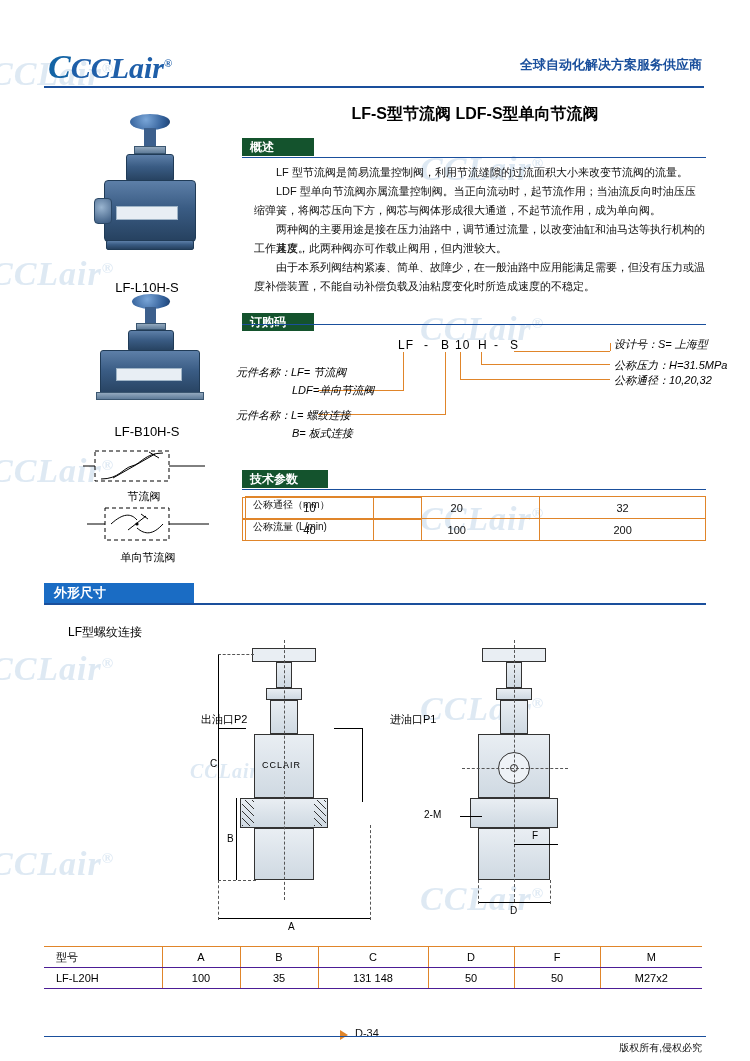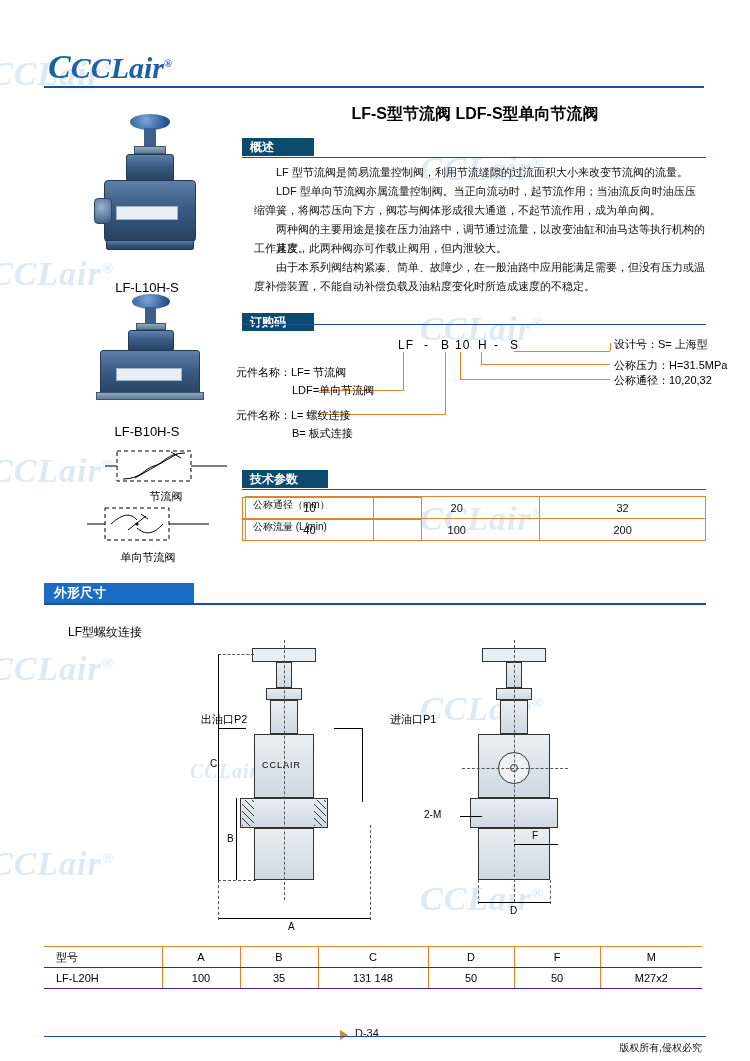--- a/index.html
+++ b/index.html
@@ -53,21 +53,21 @@
 
   
   .page-title {
     position:absolute; left:240px; top:104px; width:470px;
     text-align:center; font-size:16px; font-weight:bold; color:#000;
     z-index:3;
   }
 
   
   .bar {
-    position:absolute; height:18px; background:#0c4a6e; color:#fff;
+    position:absolute; height:18px; background:#14532d; color:#fff;
     font-weight:bold; font-size:12px; line-height:18px;
     padding-left:8px; z-index:3;
   }
   .bar-underline {
     position:absolute; height:1px; background:#1a4f9c; z-index:3;
   }
 
   .blue-bar-wide {
     position:absolute; height:20px; background:#1a6cc4; color:#fff;
     font-weight:bold; font-size:13px; line-height:20px; padding-left:10px;
@@ -134,21 +134,21 @@
     position:absolute; z-index:3; font-size:11px; width:658px;
   }
   .dim-table td, .dim-table th {
     border-top:1px solid #e0852a; border-bottom:1px solid #4c1d95;
     height:21px; text-align:center; font-weight:normal; padding:0 3px;
   }
   .dim-table .vsep { border-left:1px solid #e0852a; }
   .dim-table td.first, .dim-table th.first { text-align:left; padding-left:12px; }
 
   
-  .oc { position:absolute; z-index:3; font-size:11px; }
+  .oc { position:absolute; z-index:3; font-size:11px;font-style:italic; }
   .oc-code { position:absolute; z-index:3; font-size:12px; letter-spacing:1px; }
   .oc-line { position:absolute; background:#e0852a; z-index:3; }
 
   
   .draw { position:absolute; z-index:2; }
   .dl { position:absolute; background:#000; }      
   .dl-thin { position:absolute; background:#333; }
   .dash-h {
     position:absolute; height:0;
     border-top:1px dashed #555;
@@ -201,20 +201,21 @@
 <div class="wm" style="left:-10px; top:650px; font-size:34px;">CCLair<span class="reg">®</span></div>
 <div class="wm" style="left:420px; top:690px; font-size:34px;">CCLair<span class="reg">®</span></div>
 <div class="wm" style="left:-10px; top:845px; font-size:34px;">CCLair<span class="reg">®</span></div>
 <div class="wm" style="left:420px; top:880px; font-size:34px;">CCLair<span class="reg">®</span></div>
 <div class="wm" style="left:190px; top:760px; font-size:20px;">CCLair</div>
 
 <div class="header">
   <div class="logo">
     <span class="c1">C</span><span>CCLair</span><span class="reg">®</span>
   </div>
+  <div class="slogan">全球自动化解决方案服务供应商</div>
   <div class="header-rule"></div>
 </div>
 
 <div class="page-title">LF-S型节流阀 LDF-S型单向节流阀</div>
 
 <div class="bar" style="left:242px; top:138px; width:72px;">概述</div>
 <div class="bar-underline" style="left:242px; top:157px; width:464px;"></div>
 
 <div class="para" style="left:254px; top:163px; width:452px; text-indent:22px;">LF 型节流阀是简易流量控制阀，利用节流缝隙的过流面积大小来改变节流阀的流量。</div>
 <div class="para" style="left:254px; top:182px; width:452px; text-indent:22px;">LDF 型单向节流阀亦属流量控制阀。当正向流动时，起节流作用；当油流反向时油压压缩弹簧，将阀芯压向下方，阀芯与阀体形成很大通道，不起节流作用，成为单向阀。</div>
@@ -242,21 +243,21 @@
     <div class="v-stem" style="left:63px; top:15px; width:11px; height:18px;"></div>
     <div class="v-plate" style="left:54px; top:31px; width:30px; height:7px;"></div>
     <div class="v-block" style="left:46px; top:38px; width:46px; height:22px; border-radius:3px;"></div>
     <div class="v-block" style="left:18px; top:58px; width:100px; height:46px; border-radius:3px;"></div>
     <div class="v-label" style="left:34px; top:76px; width:66px; height:13px;"></div>
     <div class="v-plate" style="left:14px; top:100px; width:108px; height:8px;"></div>
   </div>
   <div class="caption">LF-B10H-S</div>
 </div>
 
-<div class="symbol" style="left:96px; top:448px; width:140px;">
+<div class="symbol" style="left:74px; top:448px; width:140px;">
   <svg width="122" height="36">
     <rect x="12" y="3" width="74" height="30" fill="none" stroke="#000" stroke-width="1" stroke-dasharray="4,3"></rect>
     <line x1="0" y1="18" x2="12" y2="18" stroke="#000" stroke-width="1"></line>
     <line x1="86" y1="18" x2="122" y2="18" stroke="#000" stroke-width="1"></line>
     <path d="M18 31 C 36 31, 40 20, 49 18" fill="none" stroke="#000" stroke-width="1"></path>
     <path d="M80 5 C 62 5, 58 16, 49 18" fill="none" stroke="#000" stroke-width="1"></path>
     <line x1="30" y1="30" x2="72" y2="6" stroke="#000" stroke-width="1"></line>
     <line x1="66" y1="4" x2="76" y2="10" stroke="#000" stroke-width="1"></line>
   </svg>
   <div class="cap">节流阀</div>

